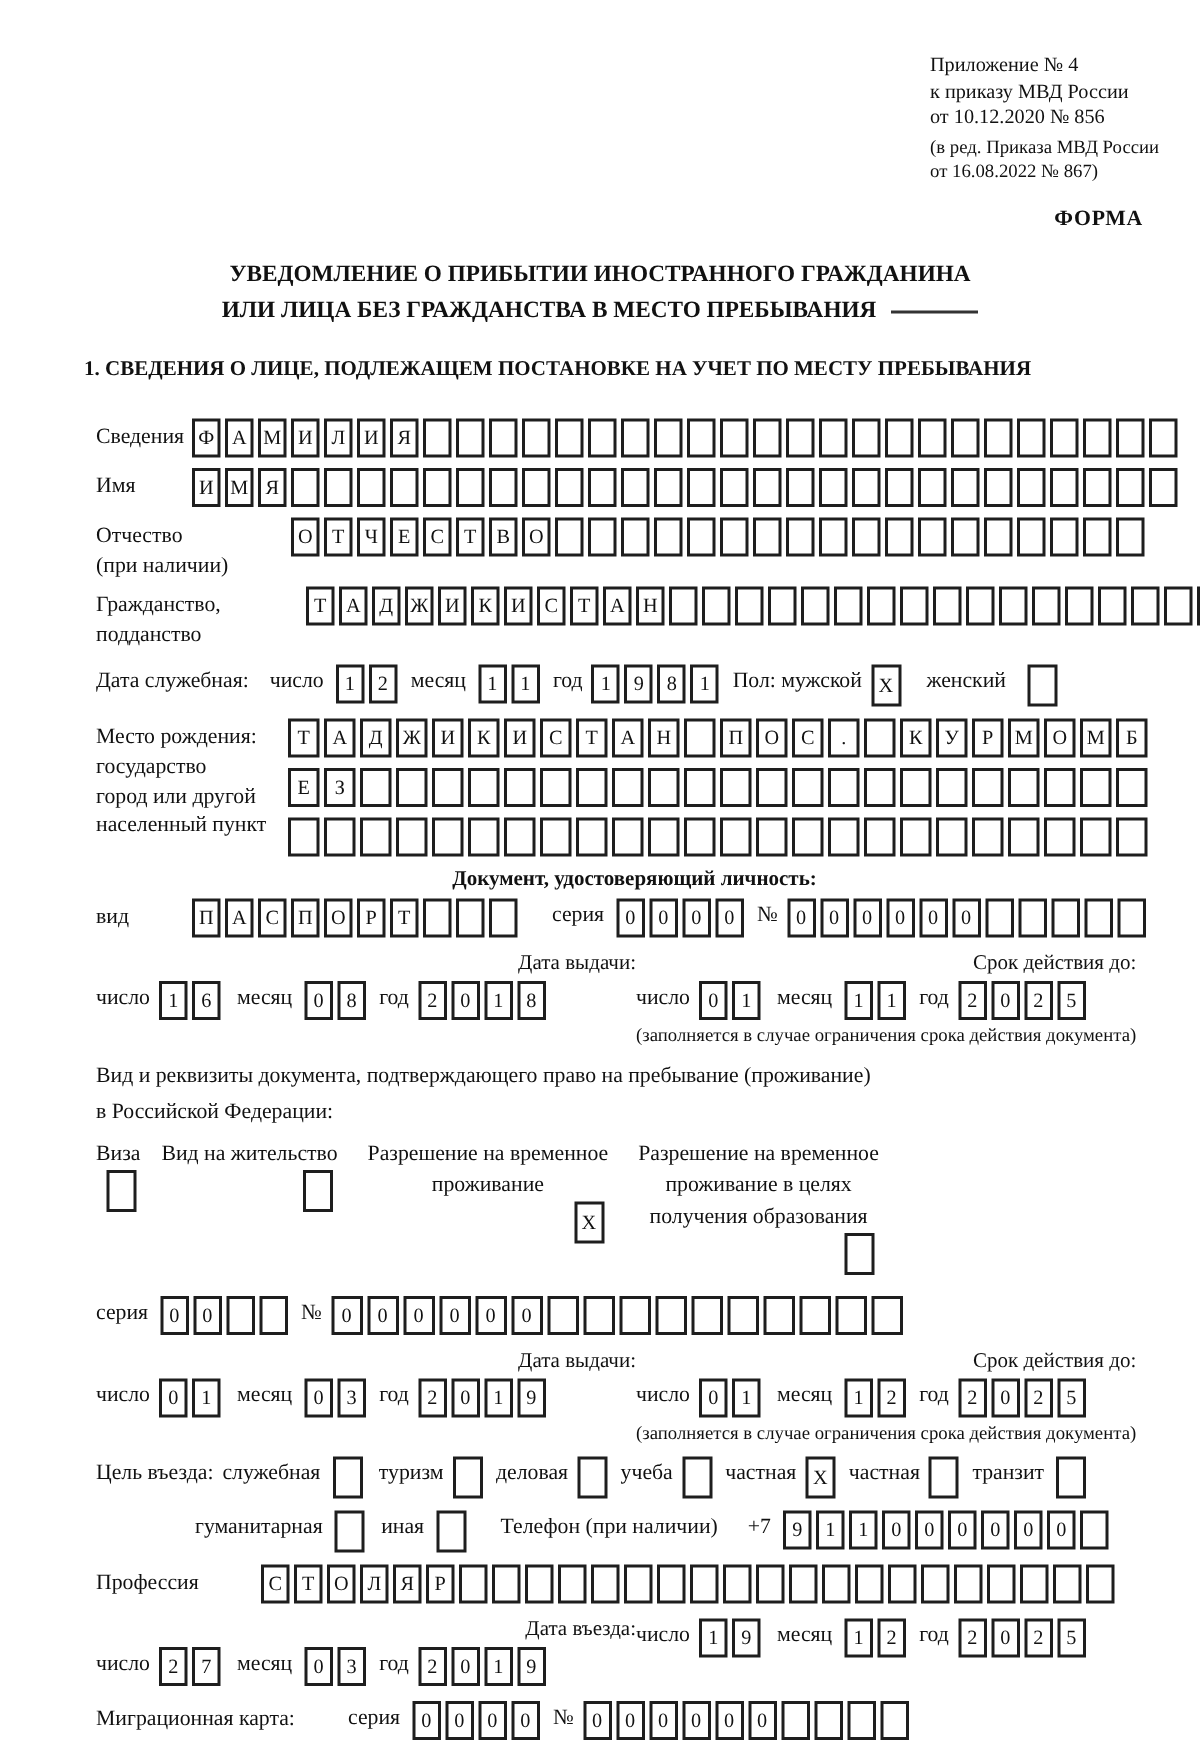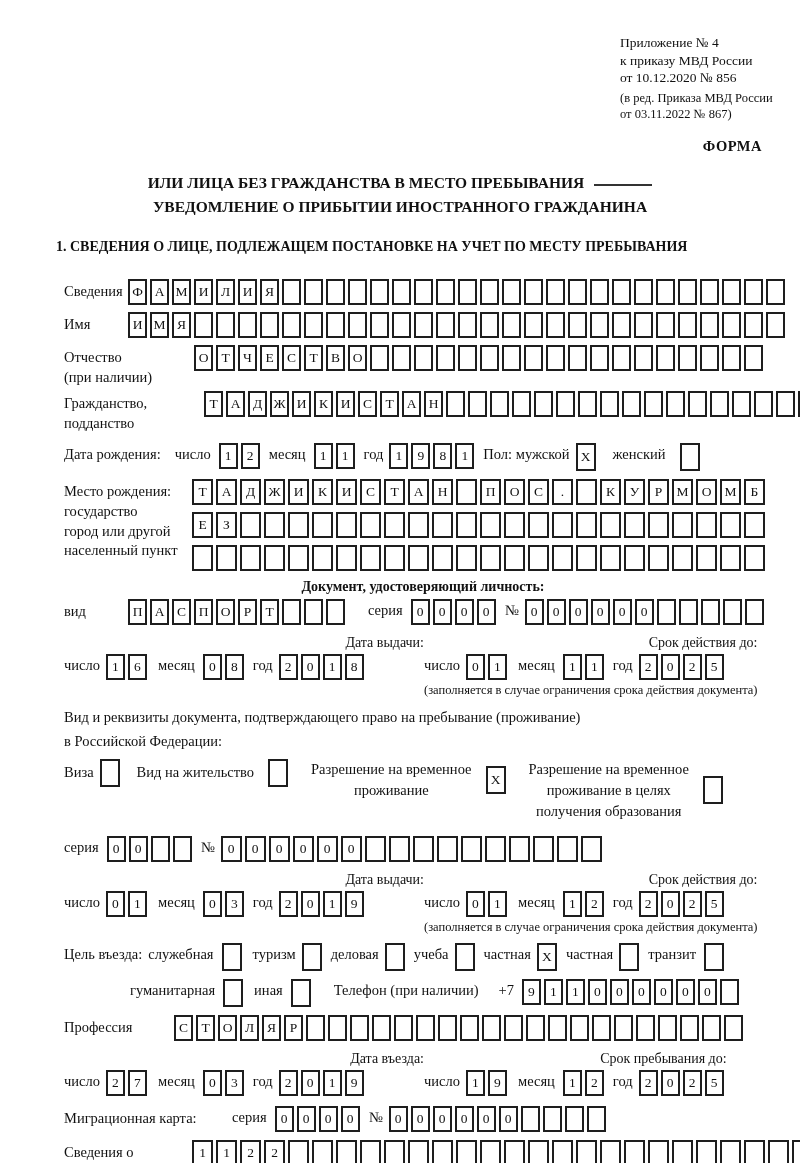--- a/index.html
+++ b/index.html
@@ -27,40 +27,40 @@
   .gap8{margin-left:8px;} .gap14{margin-left:14px;} .gap20{margin-left:20px;} .gap6{margin-left:6px;}
   .datecols{display:flex;margin-top:10px;}
   .datecol{display:flex;flex-direction:column;}
   .datecol .dhead{font-size:14px;text-align:right;margin-bottom:3px;}
   .dgrp{display:flex;align-items:flex-start;}
   .dgrp .inlbl{padding-top:3px;}
   .note{font-size:12.5px;margin-top:3px;}
   .cbrow{display:flex;align-items:flex-start;margin-top:10px;}
   .cbl{font-size:14.5px;line-height:1.45;text-align:center;}
   .cb .cell{width:20px;height:28px;}
-  .optpair{display:flex;align-items:center;}
+  .optpair{display:flex;align-items:flex-end;flex-direction:column;}
 </style>
 </head>
 <body>
 
 <div class="page">
 
   <div class="appendix">
     <div class="ml">Приложение № 4
 к приказу МВД России
 от 10.12.2020 № 856</div>
     <div class="ml small">(в ред. Приказа МВД России
-от 03.11.2022 № 867)</div>
+от 16.08.2022 № 867)</div>
   </div>
 
   <div class="forma">ФОРМА</div>
 
   <div class="title">
+    <div>УВЕДОМЛЕНИЕ О ПРИБЫТИИ ИНОСТРАННОГО ГРАЖДАНИНА</div>
     <div><span>ИЛИ ЛИЦА БЕЗ ГРАЖДАНСТВА В МЕСТО ПРЕБЫВАНИЯ</span><span class="tline"></span></div>
-    <div>УВЕДОМЛЕНИЕ О ПРИБЫТИИ ИНОСТРАННОГО ГРАЖДАНИНА</div>
   </div>
 
   <div class="sect">1. СВЕДЕНИЯ О ЛИЦЕ, ПОДЛЕЖАЩЕМ ПОСТАНОВКЕ НА УЧЕТ ПО МЕСТУ ПРЕБЫВАНИЯ</div>
 
   <div class="row" style="margin-top:24px;">
     <div class="lbl w64">Сведения</div>
     <div class="cells">
         <span class="cell">Ф</span>
         <span class="cell">А</span>
         <span class="cell">М</span>
@@ -192,21 +192,21 @@
         <span class="cell"></span>
         <span class="cell"></span>
         <span class="cell"></span>
         <span class="cell"></span>
         <span class="cell"></span>
         <span class="cell"></span>
       </div>
   </div>
 
   <div class="row" style="margin-top:10px;">
-    <div class="inlbl">Дата рождения:</div>
+    <div class="inlbl">Дата служебная:</div>
     <div class="inlbl gap14">число</div>
     <div class="cells gap8">
         <span class="cell">1</span>
         <span class="cell">2</span>
       </div>
     <div class="inlbl gap6">месяц</div>
     <div class="cells gap8">
         <span class="cell">1</span>
         <span class="cell">1</span>
       </div>
@@ -617,21 +617,20 @@
         <div class="inlbl gap6">год</div>
         <div class="cells gap6">
             <span class="cell">2</span>
             <span class="cell">0</span>
             <span class="cell">1</span>
             <span class="cell">9</span>
           </div>
       </div>
     </div>
     <div class="datecol">
-      <div class="dhead">Срок пребывания до:</div>
       <div class="dgrp">
         <div class="inlbl">число</div>
         <div class="cells gap6">
             <span class="cell">1</span>
             <span class="cell">9</span>
           </div>
         <div class="inlbl gap8">месяц</div>
         <div class="cells gap8">
             <span class="cell">1</span>
             <span class="cell">2</span>

